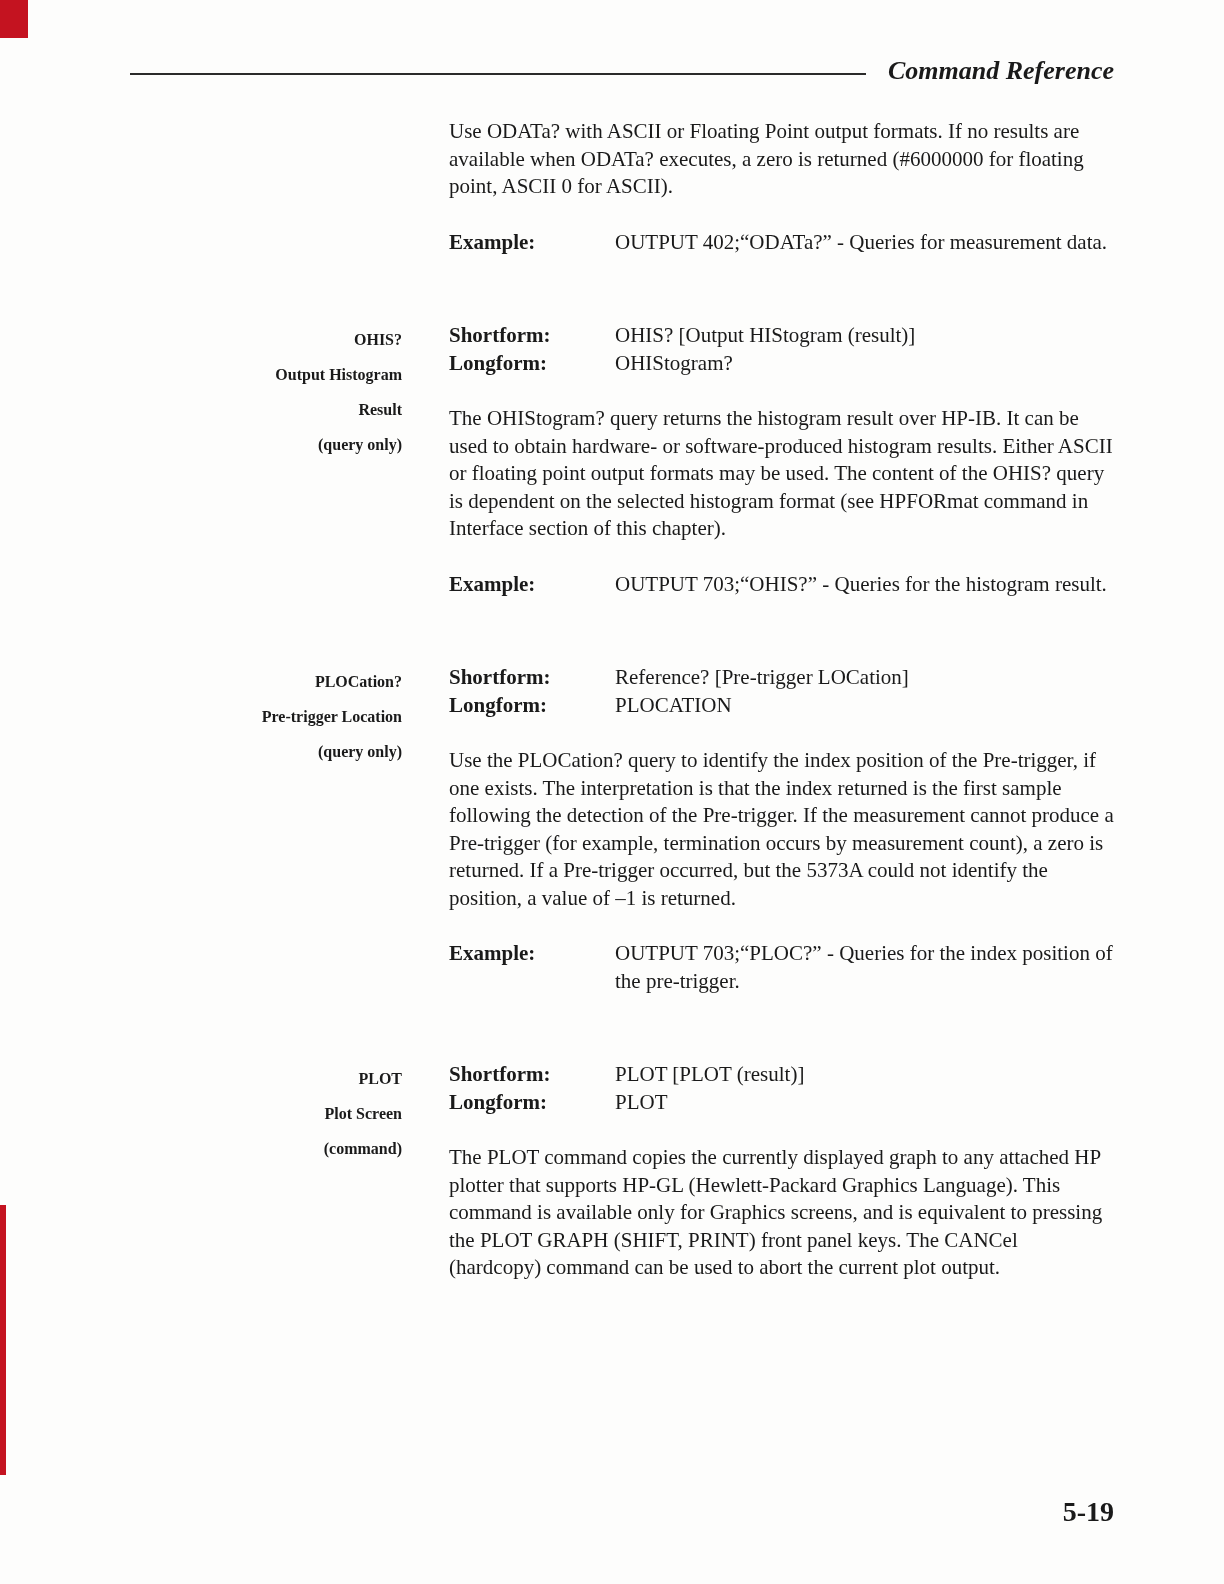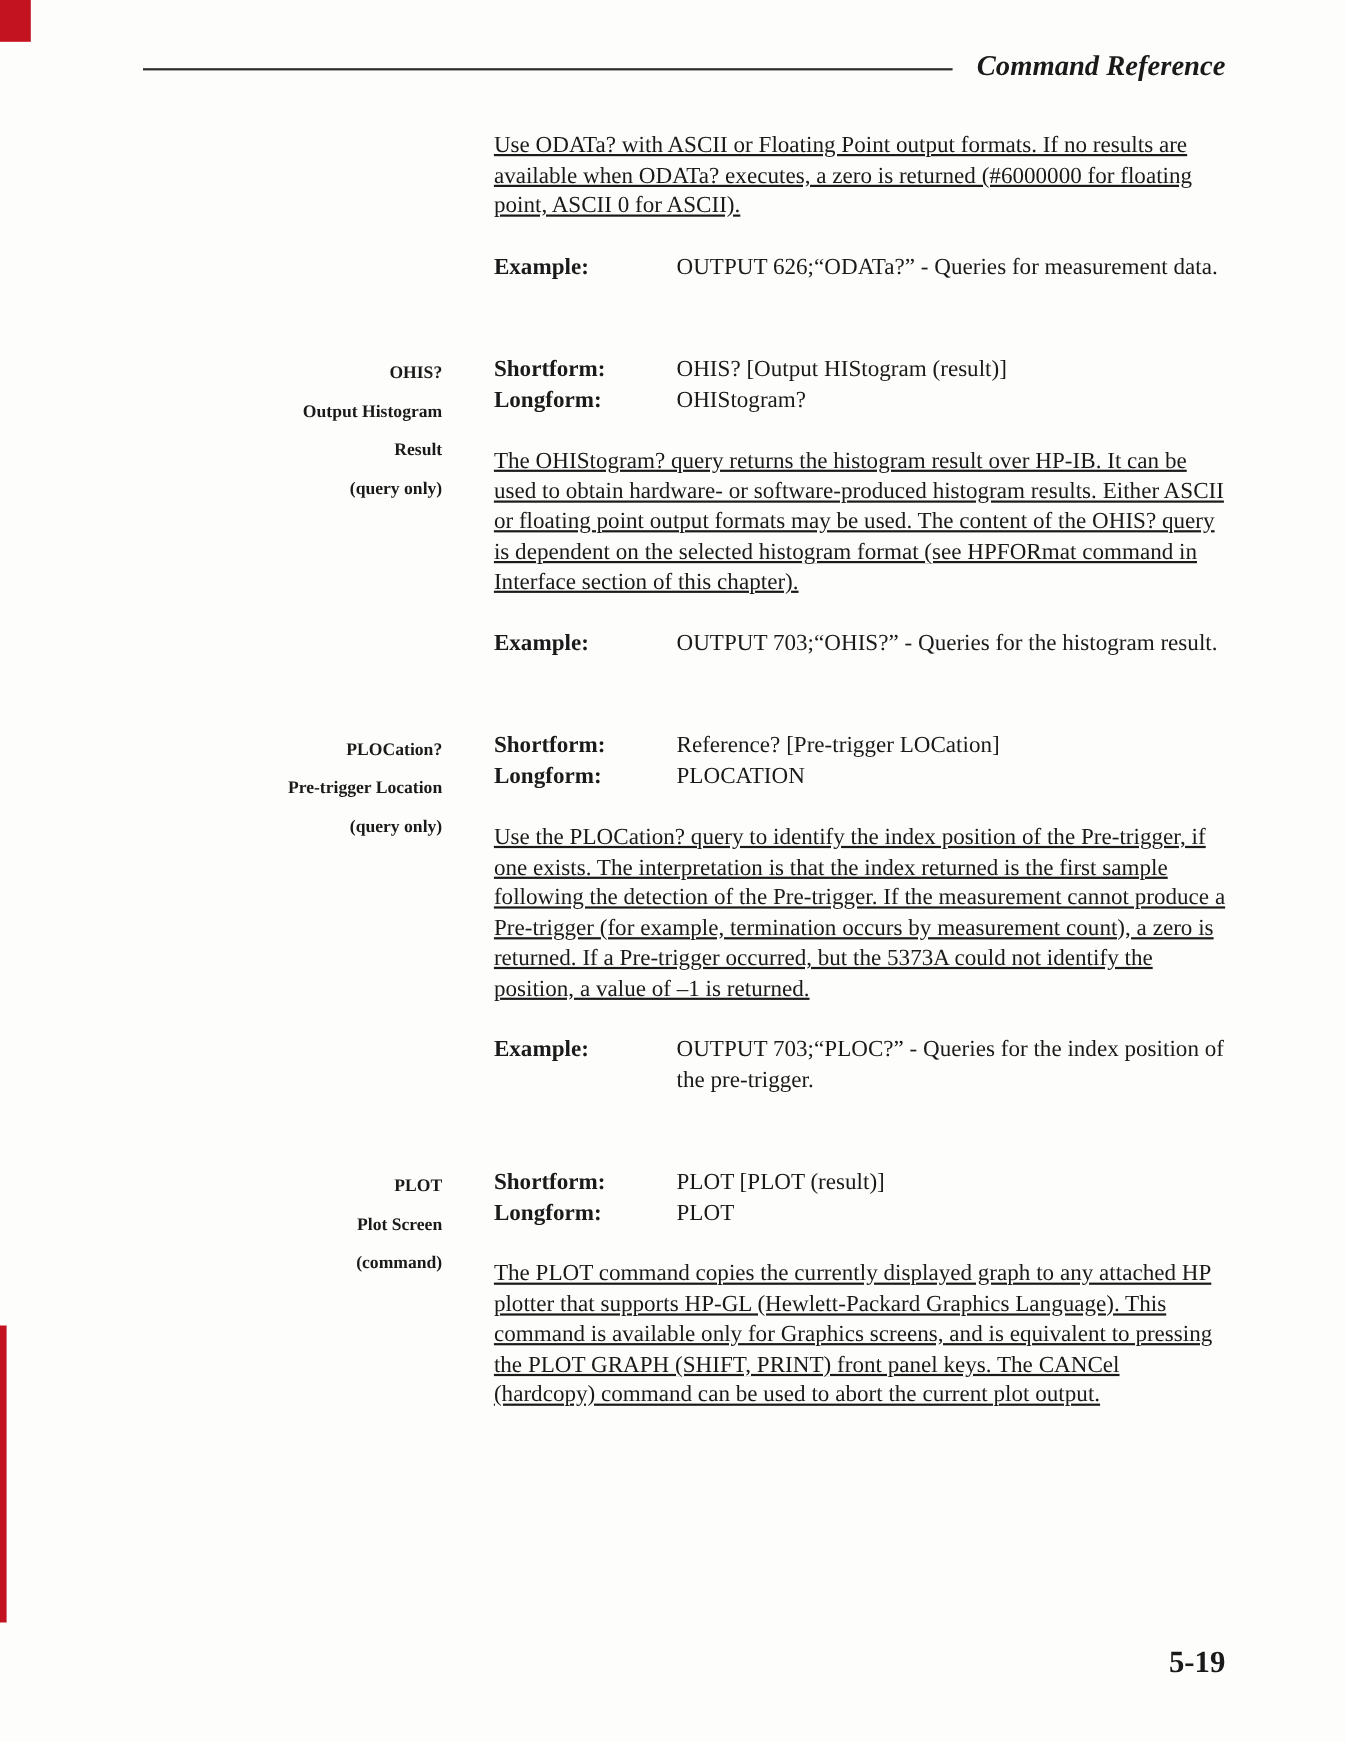--- a/index.html
+++ b/index.html
@@ -21,21 +21,21 @@
     background: #c41320;
   }
   .artifact-strip {
     position: absolute; left: 0; top: 1205px;
     width: 6px; height: 270px;
     background: #c41320;
   }
   
   .header {
     position: absolute;
-    top: 45px; left: 130px; right: 110px;
+    top: 56px; left: 130px; right: 110px;
     display: flex; align-items: center;
   }
   .header-rule {
     flex: 1 1 auto;
     height: 0;
     border-top: 2px solid #2a2a2a;
     margin-right: 22px;
     margin-top: 6px;
   }
   .header-title {
@@ -63,21 +63,21 @@
     font-size: 16px;
     line-height: 35px;
     padding-right: 0;
   }
   .rightcol {
     flex: 1 1 auto;
     margin-left: 47px;
     font-size: 21px;
     line-height: 27.5px;
   }
-  .para { margin: 0 0 0 0; text-decoration: underline; }
+  .para { margin: 0 0 0 0; }
   .formline { display: flex; }
   .flabel {
     flex: 0 0 166px;
     font-weight: bold;
   }
   .fvalue { flex: 1 1 auto; }
   .example { display: flex; margin-top: 28px; }
   .desc { margin-top: 28px; }
   .section { margin-top: 66px; }
   .intro { margin-top: 0; }
@@ -104,21 +104,21 @@
   </div>
 
   <div class="content">
 
     <div class="row intro">
       <div class="leftcol"></div>
       <div class="rightcol">
         <p class="para">Use ODATa? with ASCII or Floating Point output formats. If no results are available when ODATa? executes, a zero is returned (#6000000 for floating point, ASCII 0 for ASCII).</p>
         <div class="example">
           <span class="flabel">Example:</span>
-          <span class="fvalue">OUTPUT 626;“ODATa?” - Queries for measurement data.</span>
+          <span class="fvalue">OUTPUT 402;“ODATa?” - Queries for measurement data.</span>
         </div>
       </div>
     </div>
 
     <div class="row section">
       <div class="leftcol">
         <div>OHIS?</div>
         <div>Output Histogram</div>
         <div>Result</div>
         <div>(query only)</div>

